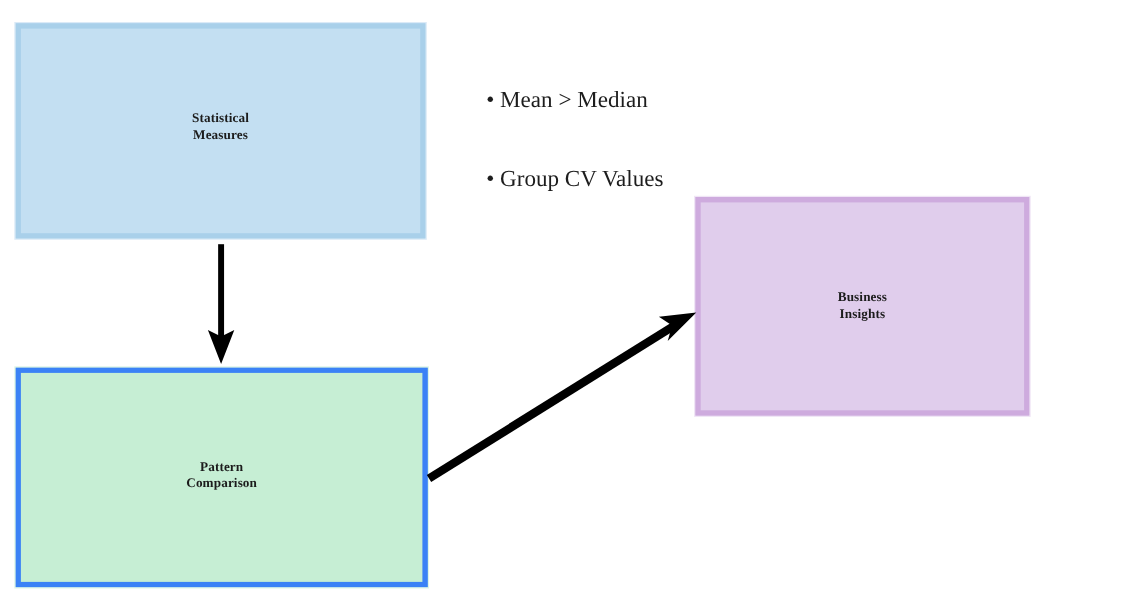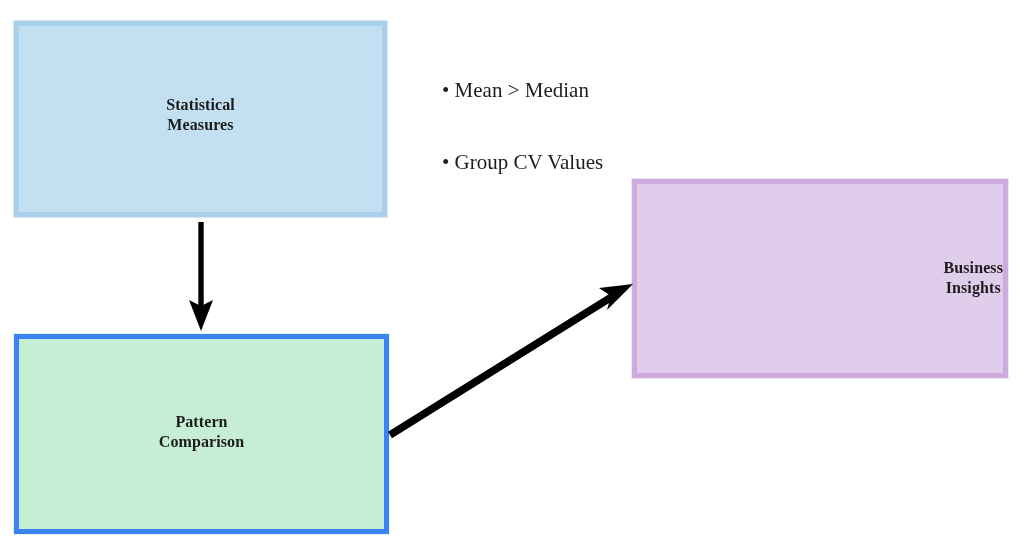--- a/index.html
+++ b/index.html
@@ -23,21 +23,21 @@
     position: absolute;
     box-sizing: border-box;
     display: flex;
     align-items: center;
     justify-content: center;
     text-align: center;
   }
   .node .node-label {
     font-family: "Liberation Serif", "DejaVu Serif", serif;
     font-weight: bold;
-    font-size: 16px;
+    font-size: 12px;
     line-height: 1.22;
     color: #1c1c1c;
     letter-spacing: 0.1px;
     white-space: pre-line;
     user-select: none;
   }
 
   
   #node-statistical-measures {
     left: 14px;
@@ -58,26 +58,25 @@
     height: 200px;
     background: #c6eed4;
     border: 5px solid #3b82f6;
     outline: 1px solid #ddf6e6;
   }
 
   
   #node-business-insights {
     left: 632px;
     top: 179px;
-    width: 376px;
+    width: 304px;
     height: 199px;
     background: #e0cdec;
     border: 5px solid #ceabde;
     outline: 1px solid #efe4f5;
-    justify-content: flex-end;
   }
   #node-business-insights .node-label { padding-bottom: 2px; }
   #node-statistical-measures .node-label { padding-bottom: 8px; }
   #node-pattern-comparison .node-label { padding-bottom: 4px; }
 
   
   #annotation-list {
     position: absolute;
     left: 442px;
     top: 80px;

